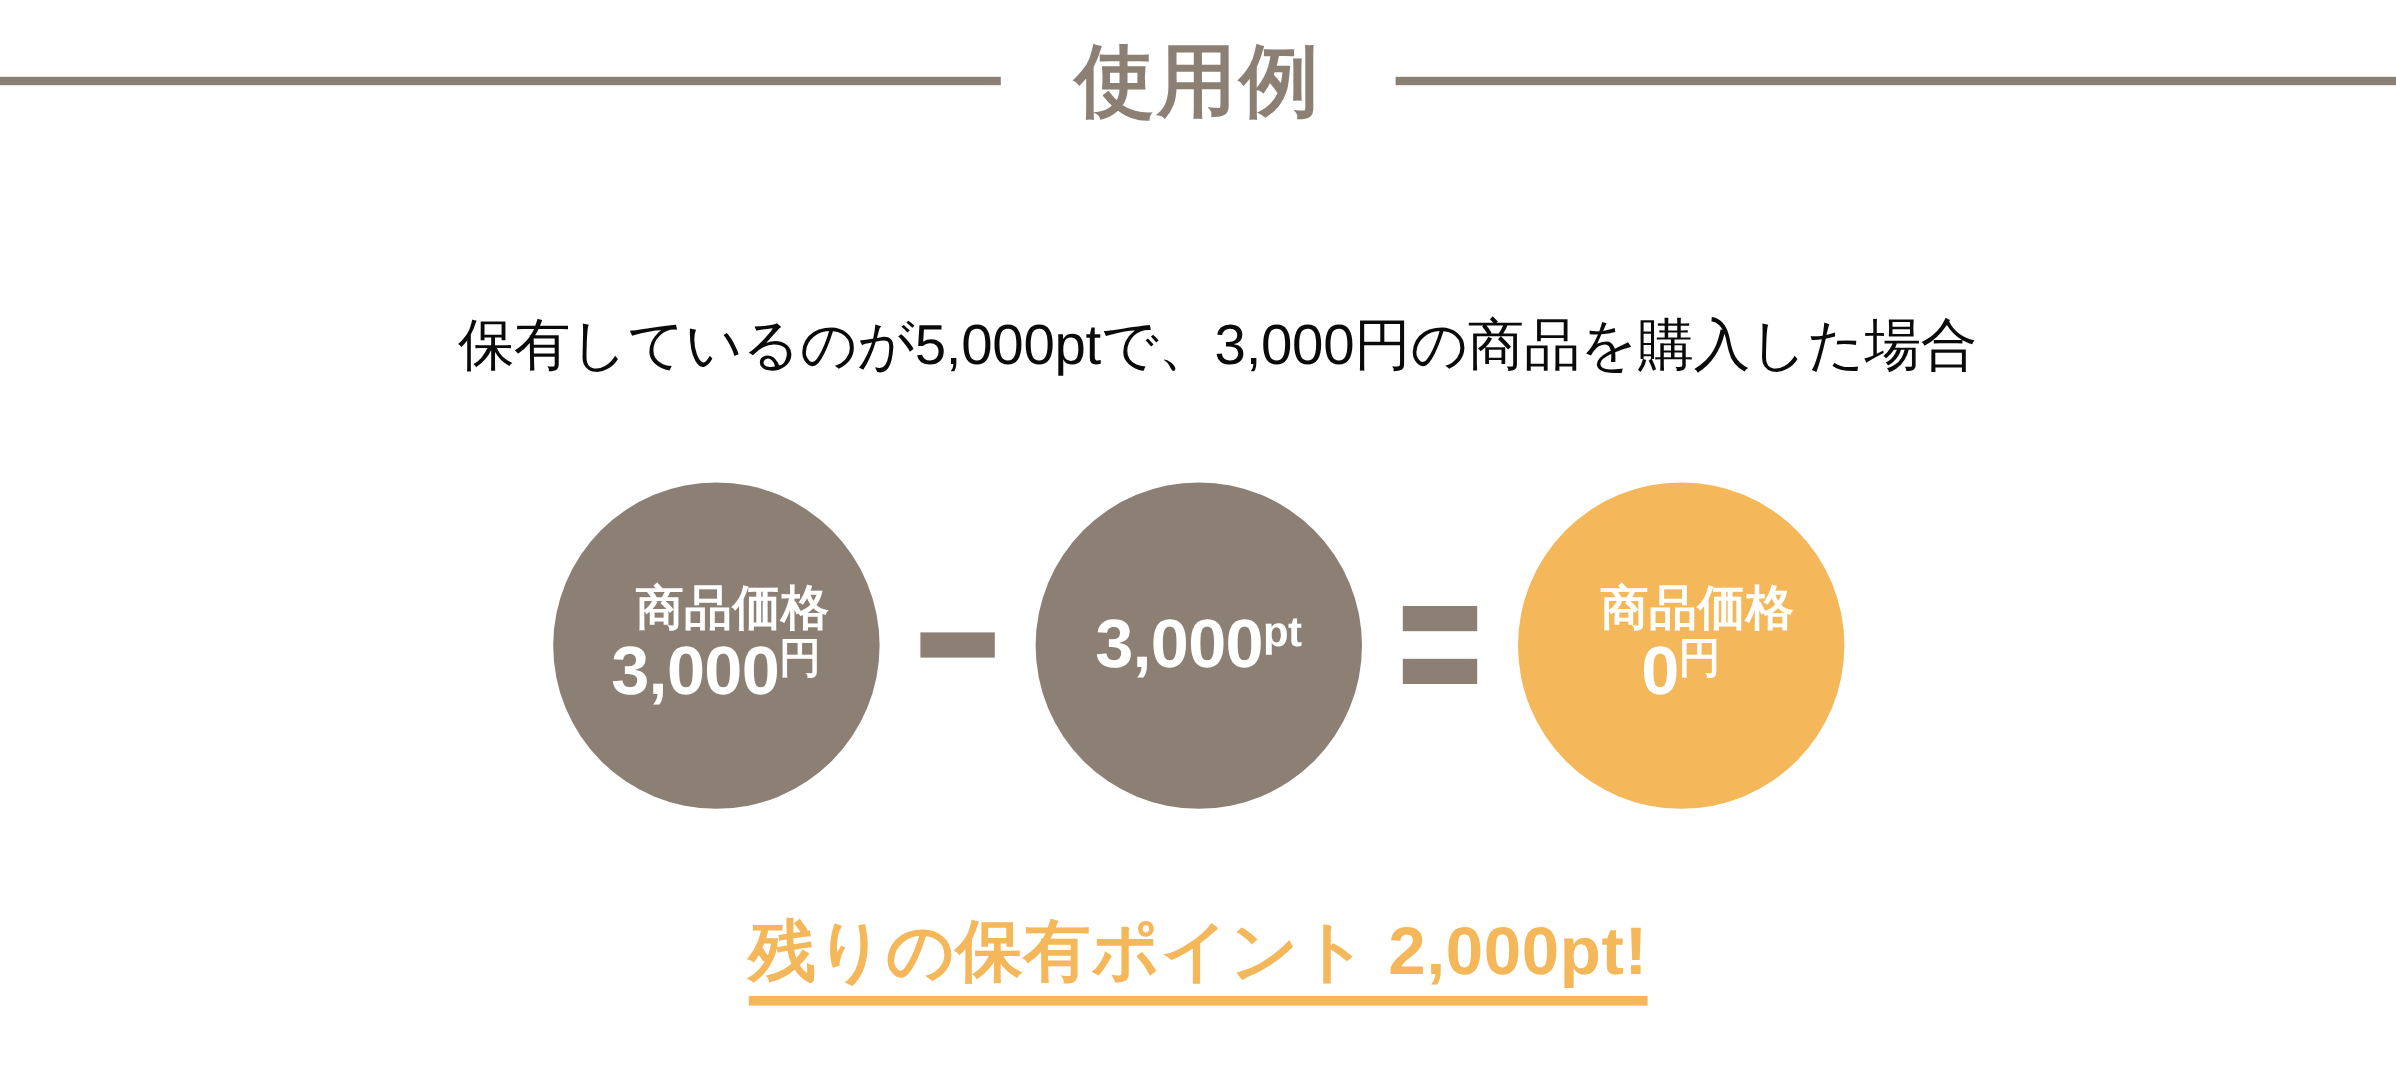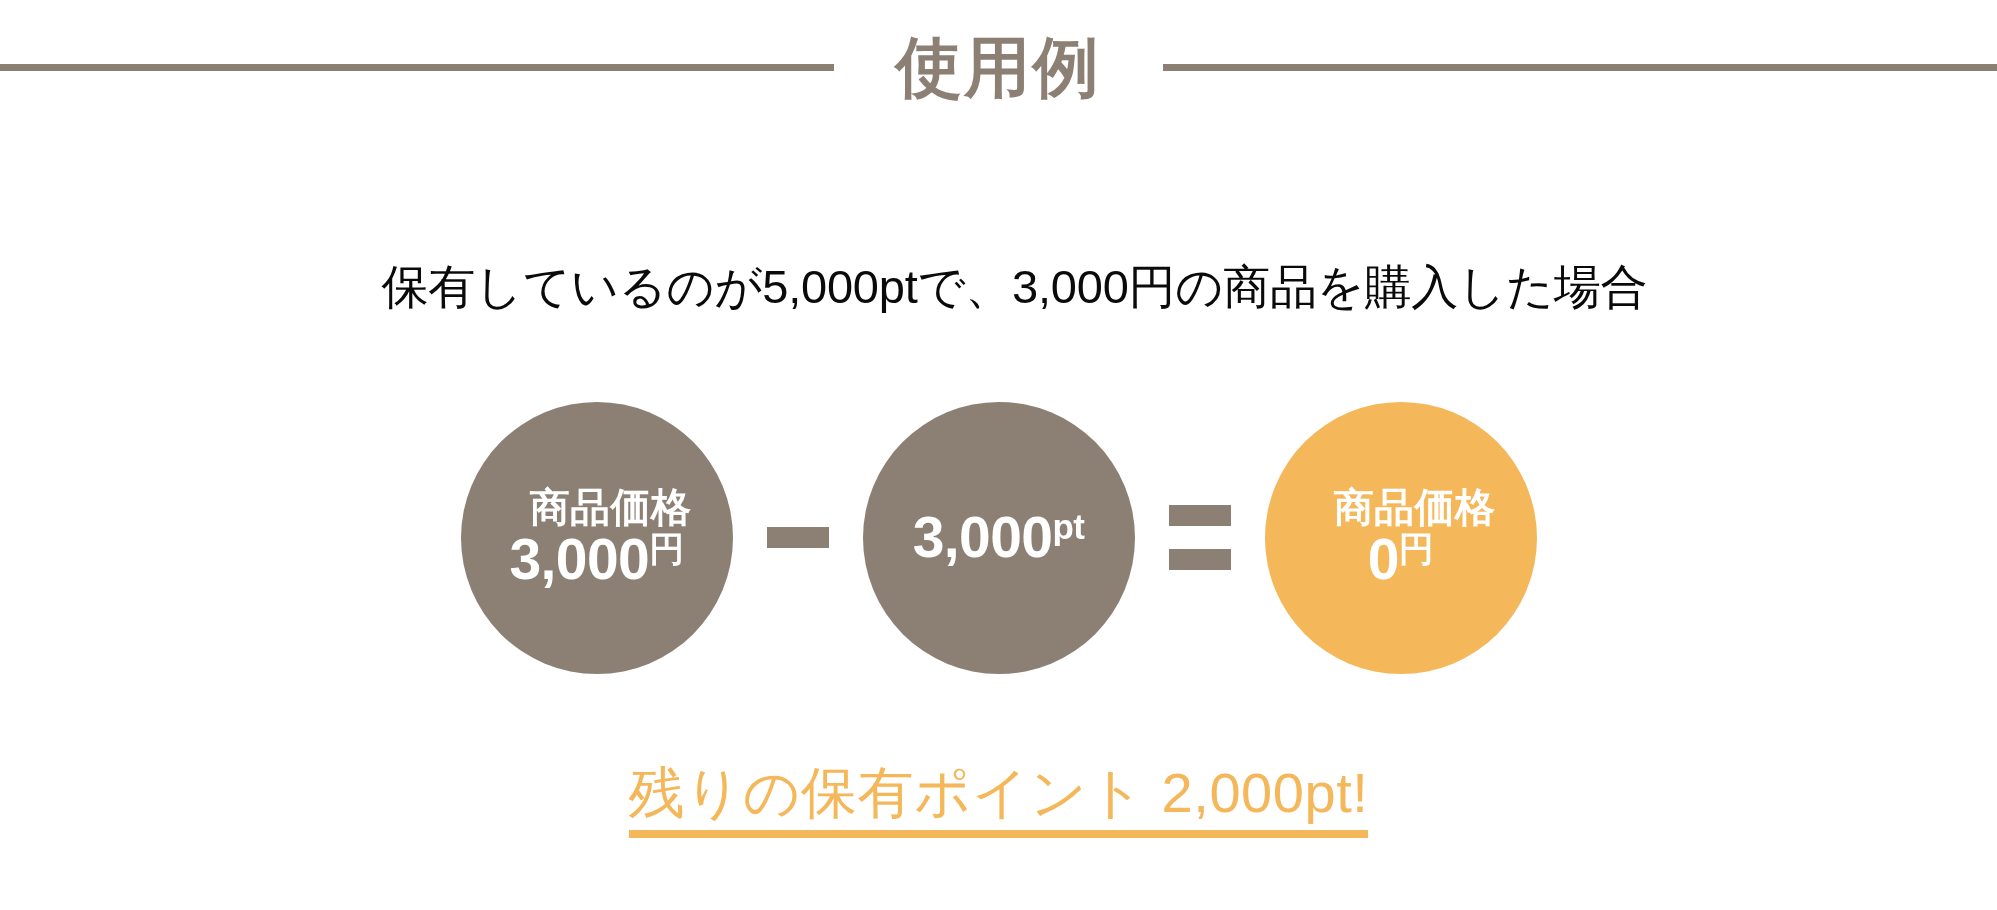--- a/index.html
+++ b/index.html
@@ -141,21 +141,21 @@
     position:absolute;
     top:760px;
     left:0;
     width:1997px;
     text-align:center;
   }
   .footer-text {
     display:inline-block;
     color:#f4b75a;
     font-size:56px;
-    font-weight:400;
+    font-weight:700;
     line-height:1.18;
     letter-spacing:0.01em;
     white-space:nowrap;
     border-bottom:8px solid #f4b75a;
     padding-bottom:4px;
   }
 </style>
 </head>
 <body>
 

